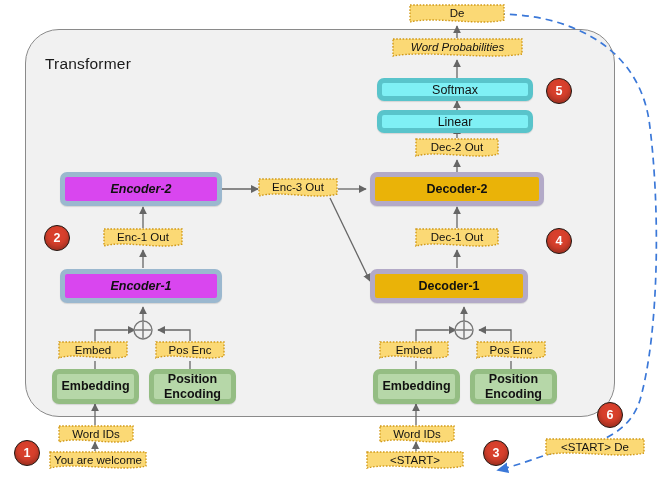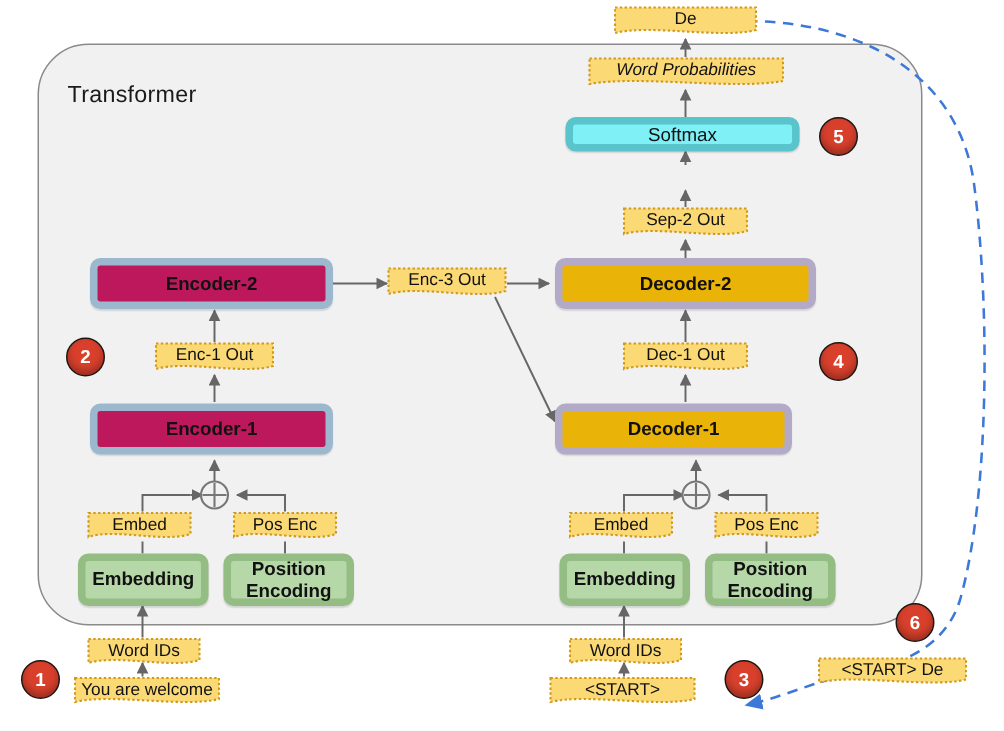--- a/index.html
+++ b/index.html
@@ -16,21 +16,21 @@
     border:1.2px solid #8a8a8a;border-radius:34px;background:#f1f1f1;
   }
   .container-title{
     position:absolute;left:45px;top:55px;font-size:15.5px;color:#1a1a1a;
     letter-spacing:.2px;
   }
 
   
   .proc{border:5px solid #c2410c;border-radius:7px;font-size:12.5px;font-weight:bold;
         box-shadow:0 1px 1px rgba(0,0,0,.12);}
-  .enc{background:#be185d;border-color:#9bb8cf;}
+  .enc{background:#d946ef;border-color:#9bb8cf;font-style:italic;}
   .dec{background:#eab308;border-color:#b3aac8;}
   .grn{background:#b6d7a8;border-color:#94bd83;font-weight:bold;line-height:1.15;}
   .cyn{background:#7ff0f5;border-color:#59c4cb;font-weight:normal;}
 
   
   .doc{font-size:11.5px;color:#111;}
   .doc .docbg{position:absolute;left:0;top:0;width:100%;height:100%;}
   .doc .txt{position:relative;z-index:2;width:100%;text-align:center;
             line-height:1;padding-bottom:2px;}
   .doc.italic .txt{font-style:italic;}
@@ -134,20 +134,23 @@
   </div>
 
   <div class="node proc dec" style="left:370px;top:269px;width:158px;height:34px;">
     <span>Decoder-1</span>
   </div>
 
   <div class="node proc cyn" style="left:377px;top:78px;width:156px;height:23px;">
     <span>Softmax</span>
   </div>
 
+  <div class="node proc cyn" style="left:377px;top:110px;width:156px;height:23px;">
+    <span>Linear</span>
+  </div>
 
   <div class="node proc grn" style="left:52px;top:369px;width:87px;height:35px;">
     <span>Embedding</span>
   </div>
 
   <div class="node proc grn" style="left:149px;top:369px;width:87px;height:35px;white-space:pre-line;">
     <span>Position
 Encoding</span>
   </div>
 
@@ -171,21 +174,21 @@
     <svg class="docbg" viewBox="0 0 131 22" preserveAspectRatio="none">
       <path d="M1,1 H130 V16 C98,22 33,12 1,18 Z" fill="#fbd975" stroke="#d19a1a" stroke-width="1.4" stroke-dasharray="1.6,1.6"></path>
     </svg>
     <span class="txt">Word Probabilities</span>
   </div>
 
   <div class="node doc" style="left:415px;top:138px;width:84px;height:22px;">
     <svg class="docbg" viewBox="0 0 84 22" preserveAspectRatio="none">
       <path d="M1,1 H83 V16 C63,22 21,12 1,18 Z" fill="#fbd975" stroke="#d19a1a" stroke-width="1.4" stroke-dasharray="1.6,1.6"></path>
     </svg>
-    <span class="txt">Sep-2 Out</span>
+    <span class="txt">Dec-2 Out</span>
   </div>
 
   <div class="node doc" style="left:415px;top:228px;width:84px;height:22px;">
     <svg class="docbg" viewBox="0 0 84 22" preserveAspectRatio="none">
       <path d="M1,1 H83 V16 C63,22 21,12 1,18 Z" fill="#fbd975" stroke="#d19a1a" stroke-width="1.4" stroke-dasharray="1.6,1.6"></path>
     </svg>
     <span class="txt">Dec-1 Out</span>
   </div>
 
   <div class="node doc" style="left:258px;top:178px;width:80px;height:22px;">

